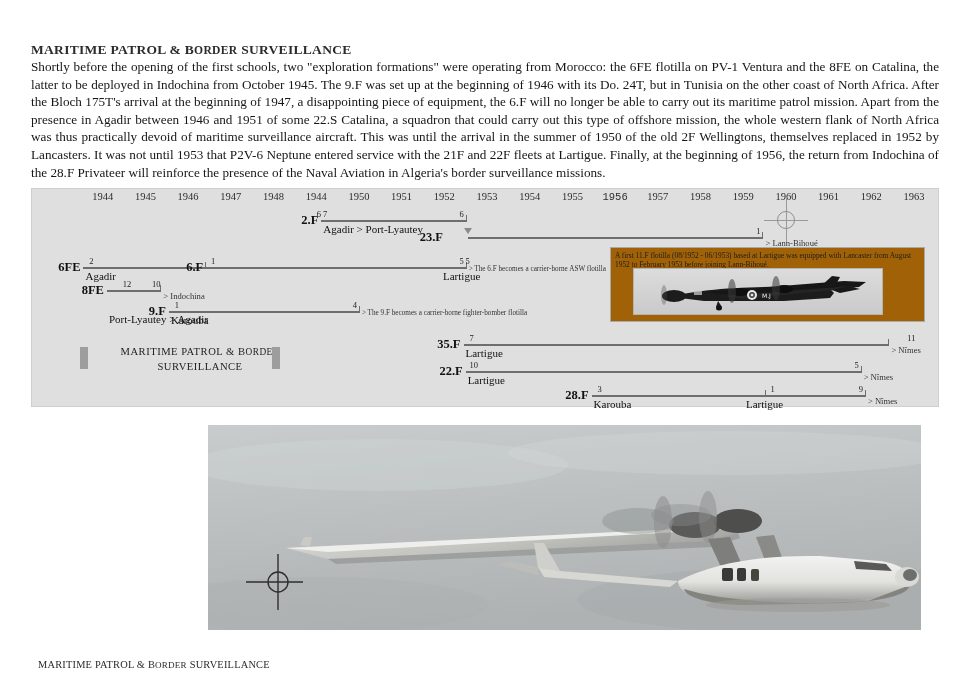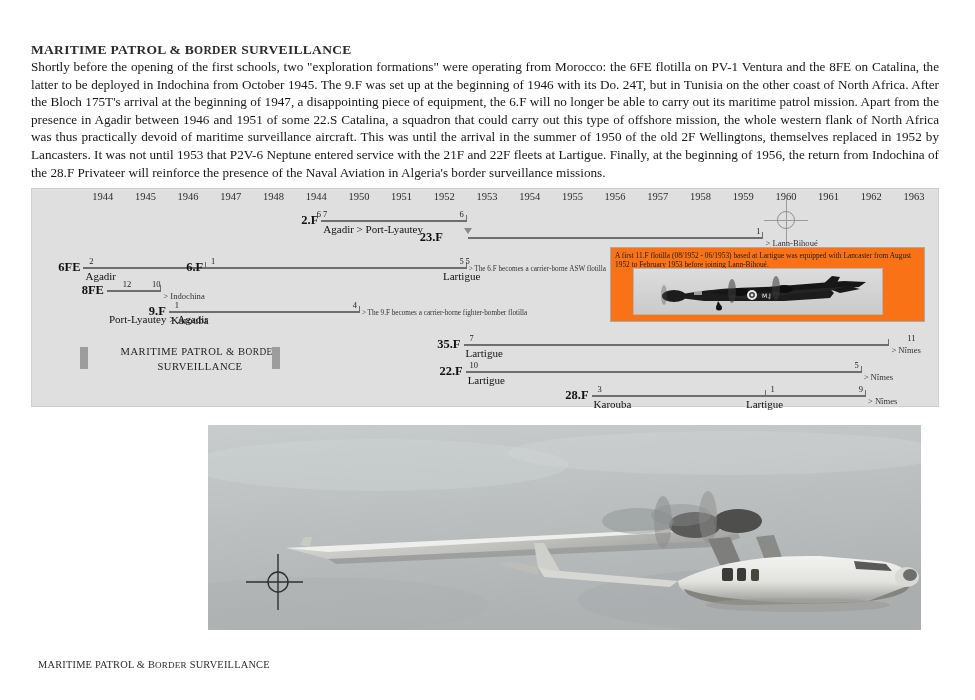--- a/index.html
+++ b/index.html
@@ -86,21 +86,21 @@
   .chapter-block {
     position:absolute; text-align:center;
     font-size:10.6px; letter-spacing:0.5px; color:#232323;
     line-height:13.5px; white-space:nowrap;
   }
   .chapter-block .sm { font-size:9.3px; }
   .chip { position:absolute; width:8px; height:22px; background:#9d9d9d; }
 
   
   .notebox {
-    position:absolute; background:#f97316;
+    position:absolute; background:#a16207;
     border:1px solid #a9a9a9; padding:3px 4px;
   }
   .notebox .txt { font-size:7.4px; line-height:9.4px; color:#1d1d1d; }
   .lancaster-frame {
     position:absolute; left:22px; top:20px; width:250px; height:47px;
     border:1px solid #b4b4b4; background:#d9d9d9; overflow:hidden;
   }
 
   
   .photo {
@@ -139,21 +139,21 @@
         <div class="year" style="left: 156.1px;">1946</div>
         <div class="year" style="left: 198.8px;">1947</div>
         <div class="year" style="left: 241.5px;">1948</div>
         <div class="year" style="left: 284.2px;">1944</div>
         <div class="year" style="left: 326.9px;">1950</div>
         <div class="year" style="left: 369.6px;">1951</div>
         <div class="year" style="left: 412.3px;">1952</div>
         <div class="year" style="left: 455px;">1953</div>
         <div class="year" style="left: 497.7px;">1954</div>
         <div class="year" style="left: 540.4px;">1955</div>
-        <div class="year" style="left: 583.1px;">1956</div>
+        <div class="year" style="left: 583.1px; font-family: Liberation Mono, monospace;">1956</div>
         <div class="year" style="left: 625.8px;">1957</div>
         <div class="year" style="left: 668.5px;">1958</div>
         <div class="year" style="left: 711.2px;">1959</div>
         <div class="year" style="left: 753.9px;">1960</div>
         <div class="year" style="left: 796.6px;">1961</div>
         <div class="year" style="left: 839.3px;">1962</div>
         <div class="year" style="left: 882px;">1963</div>
         <div class="reg-mark" style="left: 740.9px; top: 18px;">
           <div class="vline"></div>
           <div class="hline"></div>

